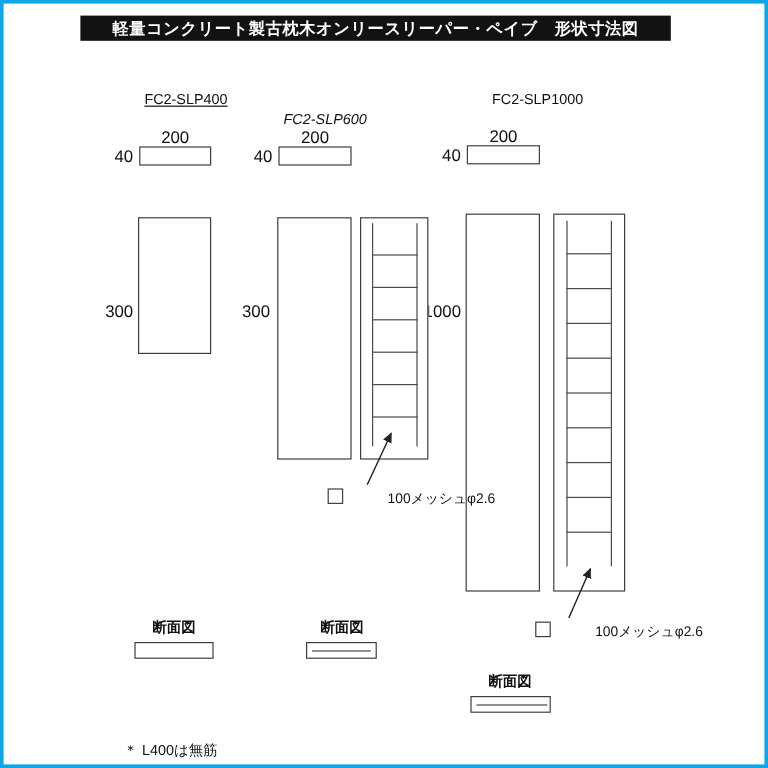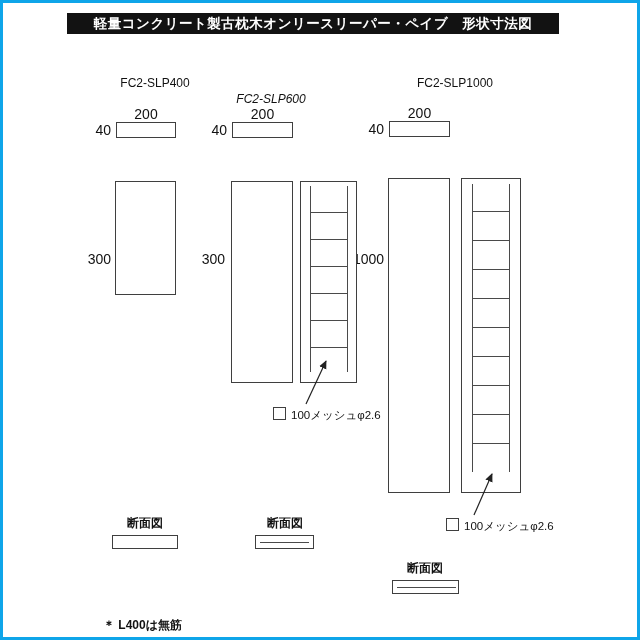--- a/index.html
+++ b/index.html
@@ -18,35 +18,35 @@
   .dim  { position:absolute; font-size:14px; color:#111; line-height:13px; }
   .plabel { position:absolute; font-size:12px; color:#111; text-align:center; }
   .seclabel { position:absolute; font-size:12px; font-weight:bold; color:#111; text-align:center; }
   .vline, .hline, .rung { position:absolute; background:#4a4a4a; }
   .header {
     position:absolute; background:#121212; color:#fff;
     display:flex; align-items:center; justify-content:center;
     font-weight:bold; font-size:13.5px; letter-spacing:0.5px;
   }
   .legend-box { position:absolute; border:1px solid #3f3f3f; background:#fff; }
-  .meshlabel { position:absolute; font-size:11.5px; color:#111; }
+  .meshlabel { position:absolute; font-size:11.5px; color:#111;margin-left:32px; }
   .footnote { position:absolute; font-size:12px; color:#111; }
 </style>
 </head>
 <body>
 
 <div class="canvas">
 
   <div class="header" style="left:64px; top:10px; width:492px; height:21px;">
     <span>軽量コンクリート製古枕木オンリースリーパー・ペイブ　形状寸法図</span>
   </div>
 
-  <div class="plabel" style="left:112px; top:73px; width:80px;">FC2-SLP400</div>
+  <div class="plabel" style="left:112px; top:73px; width:80px;text-decoration:underline;">FC2-SLP400</div>
   <div class="plabel" style="left:228px; top:89px; width:80px;font-style:italic;">FC2-SLP600</div>
-  <div class="plabel" style="left:400px; top:73px; width:90px;text-align:right;">FC2-SLP1000</div>
+  <div class="plabel" style="left:400px; top:73px; width:90px;">FC2-SLP1000</div>
 
   <div class="dim" style="left:113px; top:105px; width:60px; text-align:center;">200</div>
   <div class="rect" style="left:113px; top:119px; width:60px; height:16px;"></div>
   <div class="dim" style="left:86px; top:121px; width:22px; text-align:right;">40</div>
 
   <div class="dim" style="left:229px; top:105px; width:61px; text-align:center;">200</div>
   <div class="rect" style="left:229px; top:119px; width:61px; height:16px;"></div>
   <div class="dim" style="left:202px; top:121px; width:22px; text-align:right;">40</div>
 
   <div class="dim" style="left:386px; top:104px; width:61px; text-align:center;">200</div>
@@ -97,21 +97,21 @@
   <div class="seclabel" style="left:251px; top:512px; width:62px;">断面図</div>
   <div class="rect" style="left:252px; top:532px; width:59px; height:14px;">
     <div class="hline" style="left:4px; top:6px; width:49px; height:1px;"></div>
   </div>
 
   <div class="seclabel" style="left:391px; top:557px; width:62px;">断面図</div>
   <div class="rect" style="left:389px; top:577px; width:67px; height:14px;">
     <div class="hline" style="left:4px; top:6px; width:59px; height:1px;"></div>
   </div>
 
-  <div class="footnote" style="left:100px; top:614px;font-weight:bold;">＊ L400は無筋</div>
+  <div class="footnote" style="left:100px; top:614px;">＊ L400は無筋</div>
 
   <svg class="abs" style="left:0; top:0; width:640px; height:640px; pointer-events:none;" viewBox="0 0 640 640">
     <defs>
       <marker id="ah" viewBox="0 0 10 10" refX="8" refY="5" markerWidth="8" markerHeight="8" orient="auto">
         <path d="M0,1 L9,5 L0,9 z" fill="#222"></path>
       </marker>
     </defs>
     <line x1="303" y1="401" x2="323" y2="358" stroke="#222" stroke-width="1.2" marker-end="url(#ah)"></line>
     <line x1="471" y1="512" x2="489" y2="471" stroke="#222" stroke-width="1.2" marker-end="url(#ah)"></line>
   </svg>

